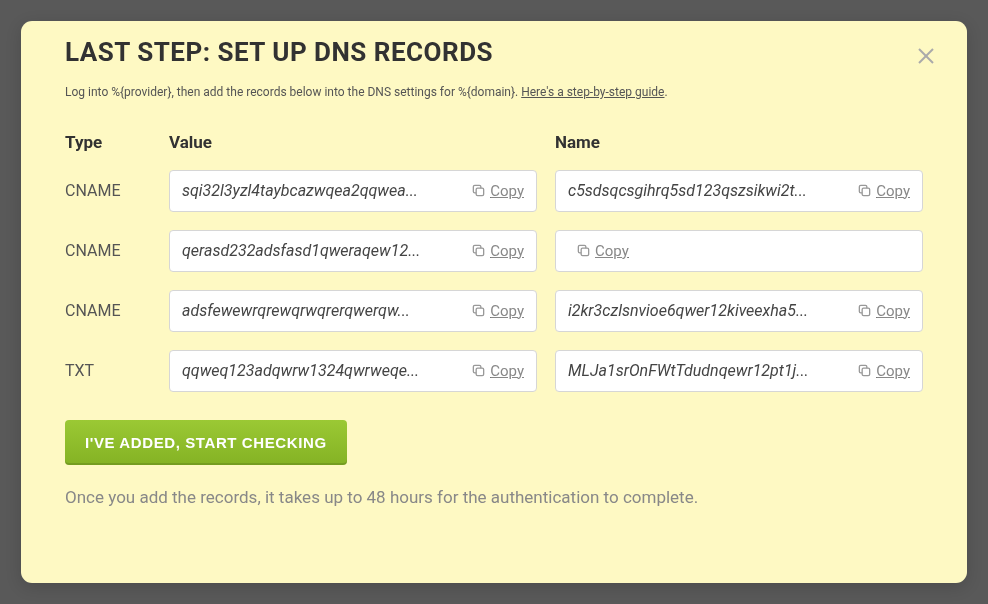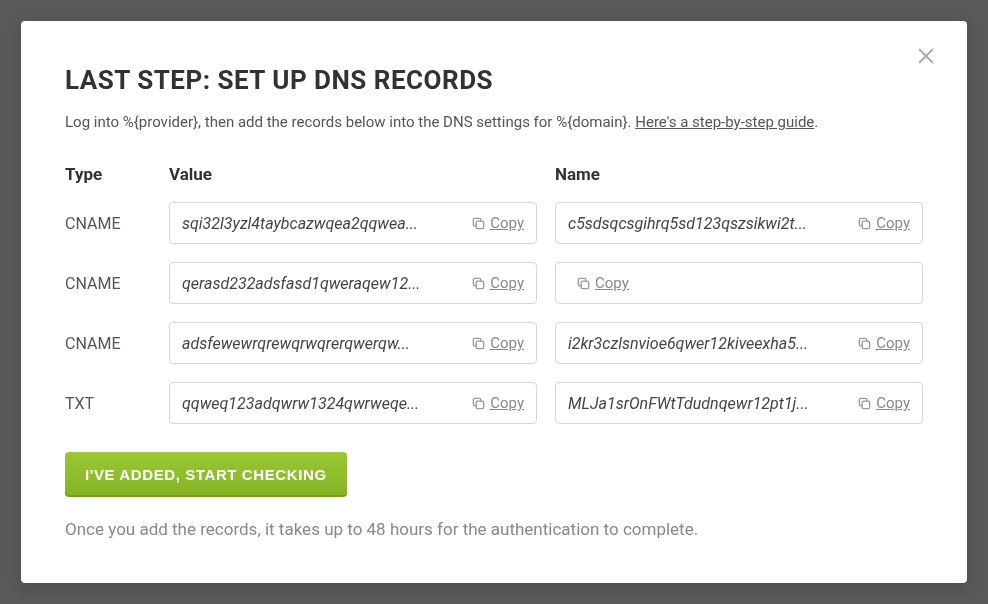--- a/index.html
+++ b/index.html
@@ -5,23 +5,23 @@
     * { box-sizing: border-box; margin: 0; padding: 0; }
     body {
       background: #595959;
       font-family: -apple-system, BlinkMacSystemFont, "Segoe UI", Roboto, "Helvetica Neue", Arial, sans-serif;
       padding: 21px;
       width: 988px;
       height: 604px;
       overflow: hidden;
     }
     .modal {
-      background: #ffffff;
-      border-radius: 4px;
-      padding: 44px 44px 36px 44px;
+      background: #fef9c3;
+      border-radius: 11px;
+      padding: 16px 44px 36px 44px;
       width: 100%;
       height: 100%;
       position: relative;
       box-shadow: 0 4px 16px rgba(0,0,0,0.15);
     }
     .close {
       position: absolute;
       top: 22px;
       right: 28px;
       color: #aaa;
@@ -30,21 +30,21 @@
     }
     .close svg { display: block; }
     h1 {
       font-size: 26px;
       font-weight: 700;
       letter-spacing: 0.5px;
       color: #323232;
       margin-bottom: 16px;
     }
     .intro {
-      font-size: 15px;
+      font-size: 12px;
       line-height: 1.55;
       color: #555;
       margin-bottom: 30px;
     }
     .intro a {
       color: #555;
       text-decoration: underline;
     }
     .table { display: grid; grid-template-columns: 86px 1fr 1fr; column-gap: 18px; row-gap: 18px; align-items: center; }
     .th { font-weight: 700; color: #323232; font-size: 17px; }

